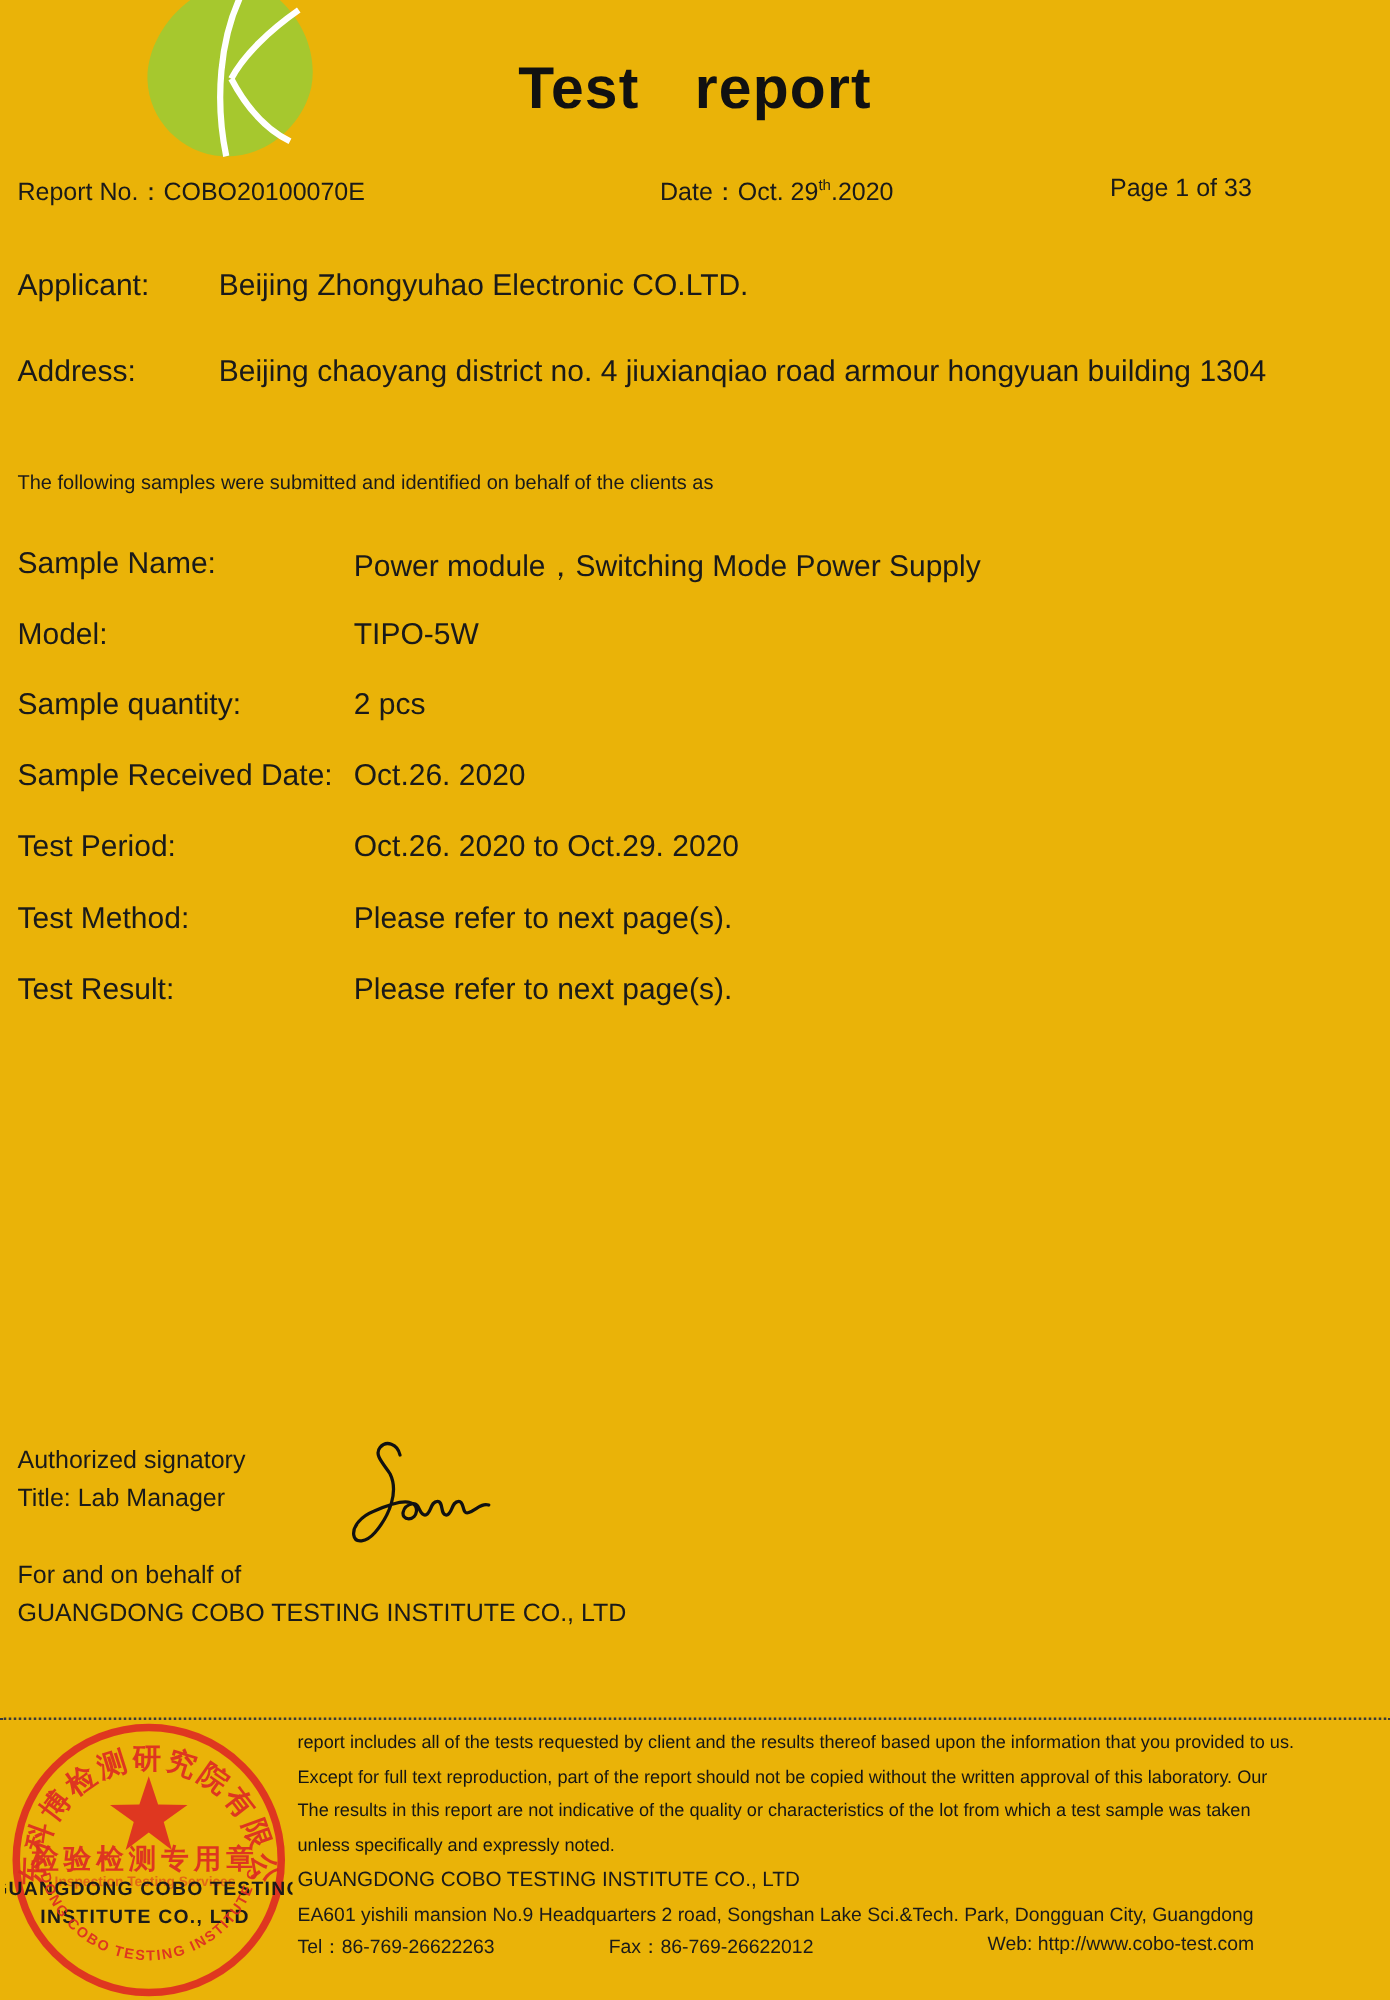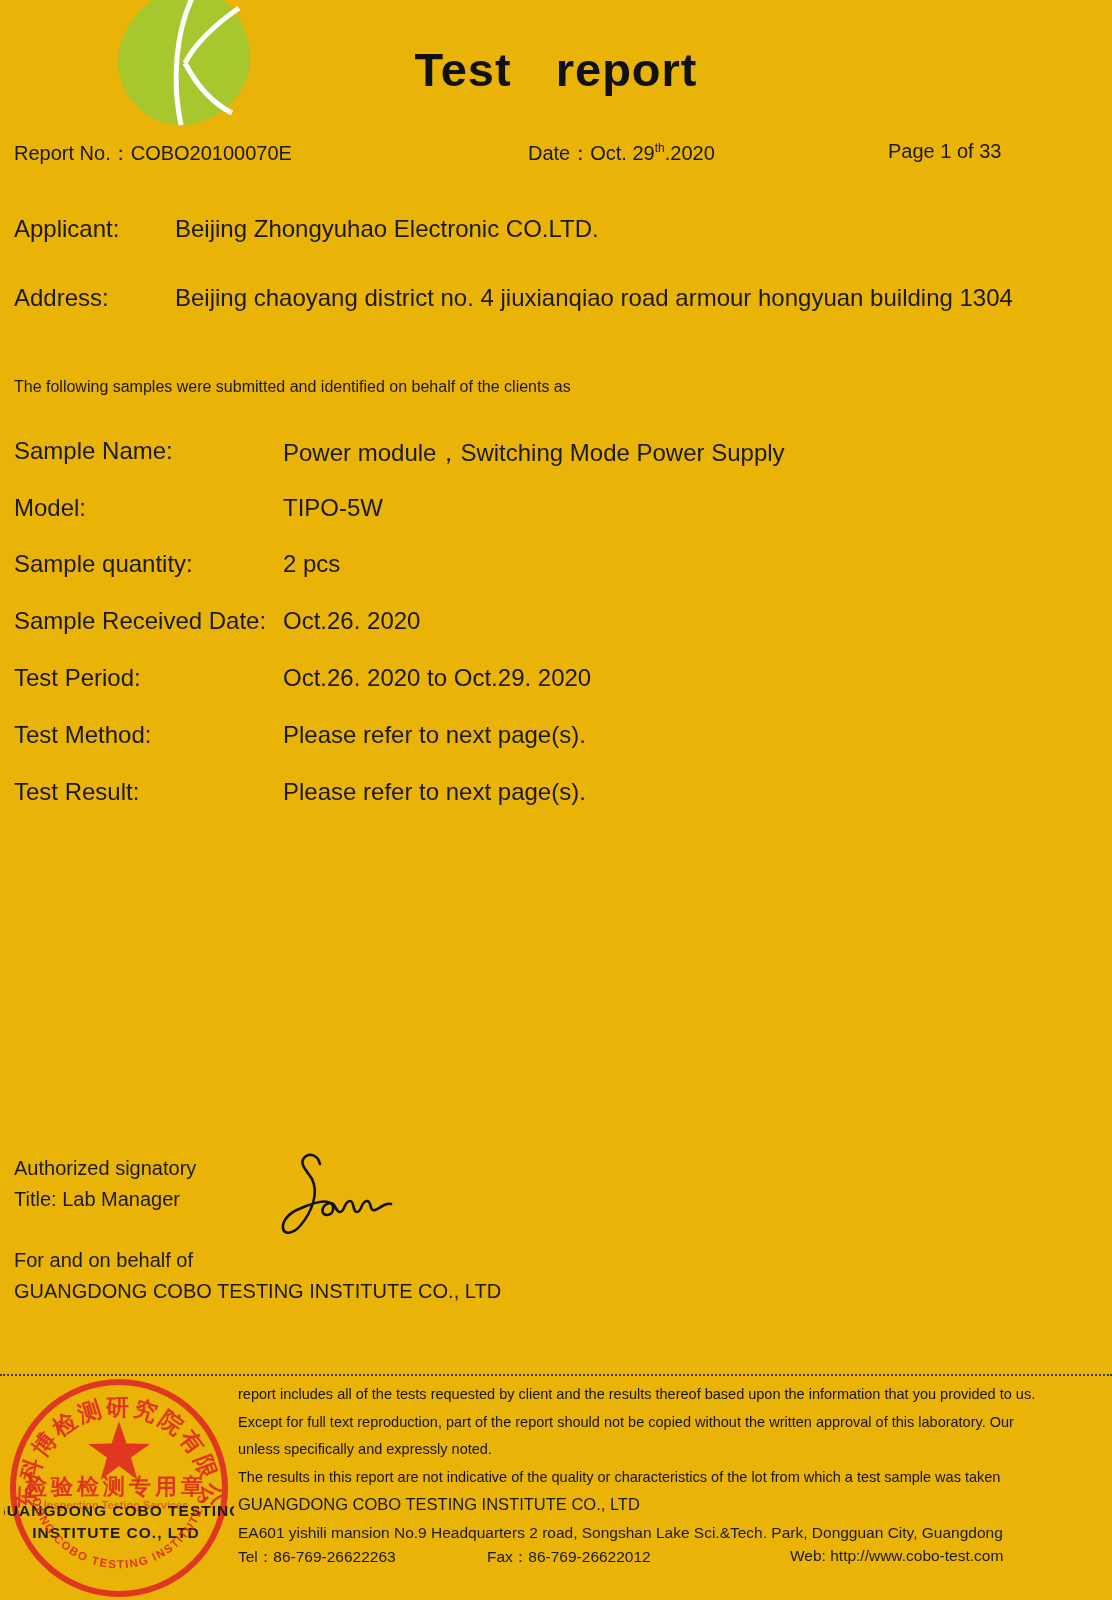--- a/index.html
+++ b/index.html
@@ -118,22 +118,22 @@
   </svg>
 
   <div class="sig-line" style="top:1249px;">For and on behalf of</div>
   <div class="sig-line" style="top:1280px;">GUANGDONG COBO TESTING INSTITUTE CO., LTD</div>
 
   <div class="dotted-sep"></div>
 
   <div class="footer-text">
     <div class="disc">report includes all of the tests requested by client and the results thereof based upon the information that you provided to us.</div>
     <div class="disc">Except for full text reproduction, part of the report should not be copied without the written approval of this laboratory. Our</div>
+    <div class="disc">The results in this report are not indicative of the quality or characteristics of the lot from which a test sample was taken</div>
     <div class="disc">unless specifically and expressly noted.</div>
-    <div class="disc">The results in this report are not indicative of the quality or characteristics of the lot from which a test sample was taken</div>
     <div class="co">GUANGDONG COBO TESTING INSTITUTE CO., LTD</div>
     <div class="addr">EA601 yishili mansion No.9 Headquarters 2 road, Songshan Lake Sci.&amp;Tech. Park, Dongguan City, Guangdong</div>
     <div class="telrow">
       <span class="tel">Tel：86-769-26622263</span>
       <span class="fax">Fax：86-769-26622012</span>
       <span class="web">Web: http://www.cobo-test.com</span>
     </div>
   </div>
 
   <svg class="stamp-svg" viewBox="0 0 230 230" aria-hidden="true">

